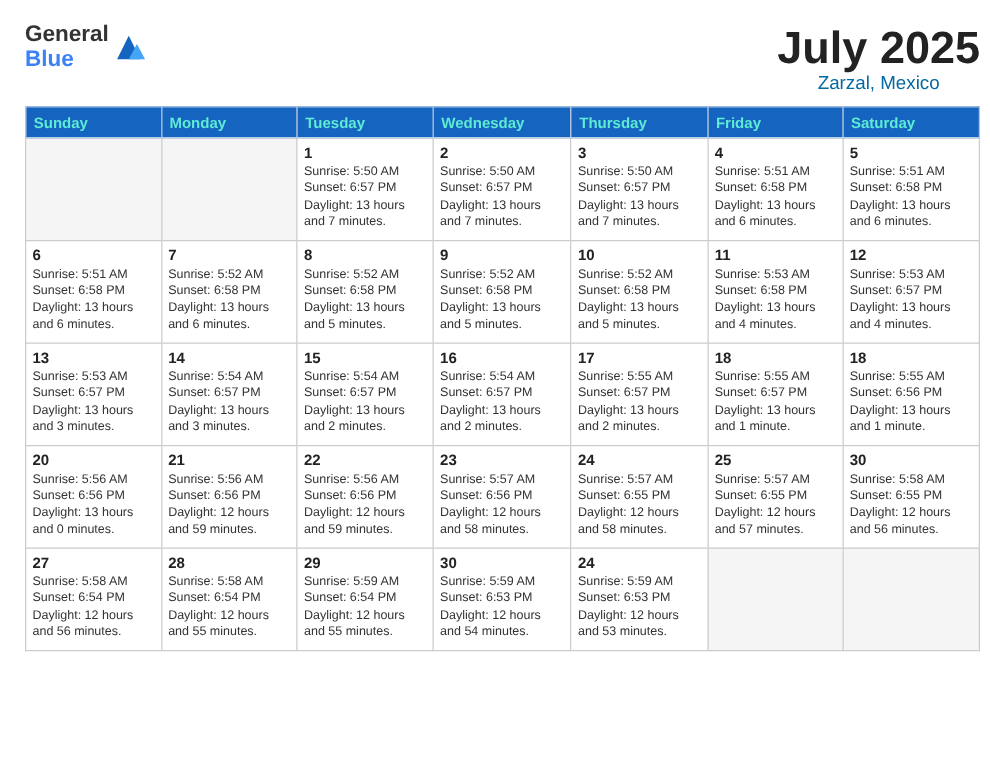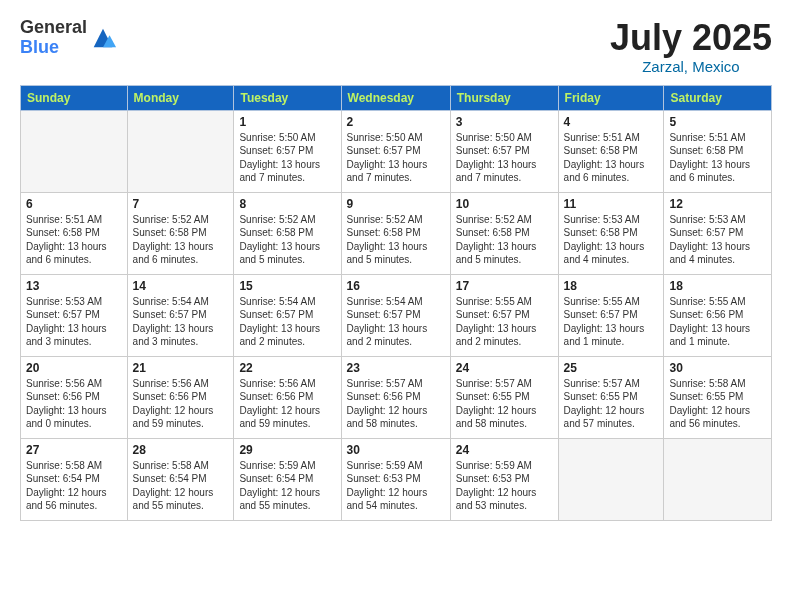--- a/index.html
+++ b/index.html
@@ -6,21 +6,21 @@
     body {
       font-family: Arial, sans-serif;
       background: #fff;
       width: 792px;
       height: 612px;
       overflow: hidden;
     }
     .page {
       width: 792px;
       min-height: 612px;
-      padding: 18px 20px 10px 20px;
+      padding: 18px 8px 10px 20px;
       background: #fff;
     }
     .header {
       display: flex;
       justify-content: space-between;
       align-items: flex-start;
       margin-bottom: 10px;
     }
     .logo {
       display: flex;
@@ -60,21 +60,21 @@
       font-size: 15px;
       color: #0369a1;
     }
     .calendar {
       width: 100%;
       border-collapse: collapse;
       font-size: 10.5px;
     }
     .calendar th {
       background: #1565c0;
-      color: #bef264;
+      color: #5eead4;
       font-weight: bold;
       font-size: 12px;
       padding: 5px 6px;
       text-align: left;
       border: 1px solid #b0c4de;
     }
     .calendar td {
       border: 1px solid #ccc;
       vertical-align: top;
       padding: 4px 5px;

